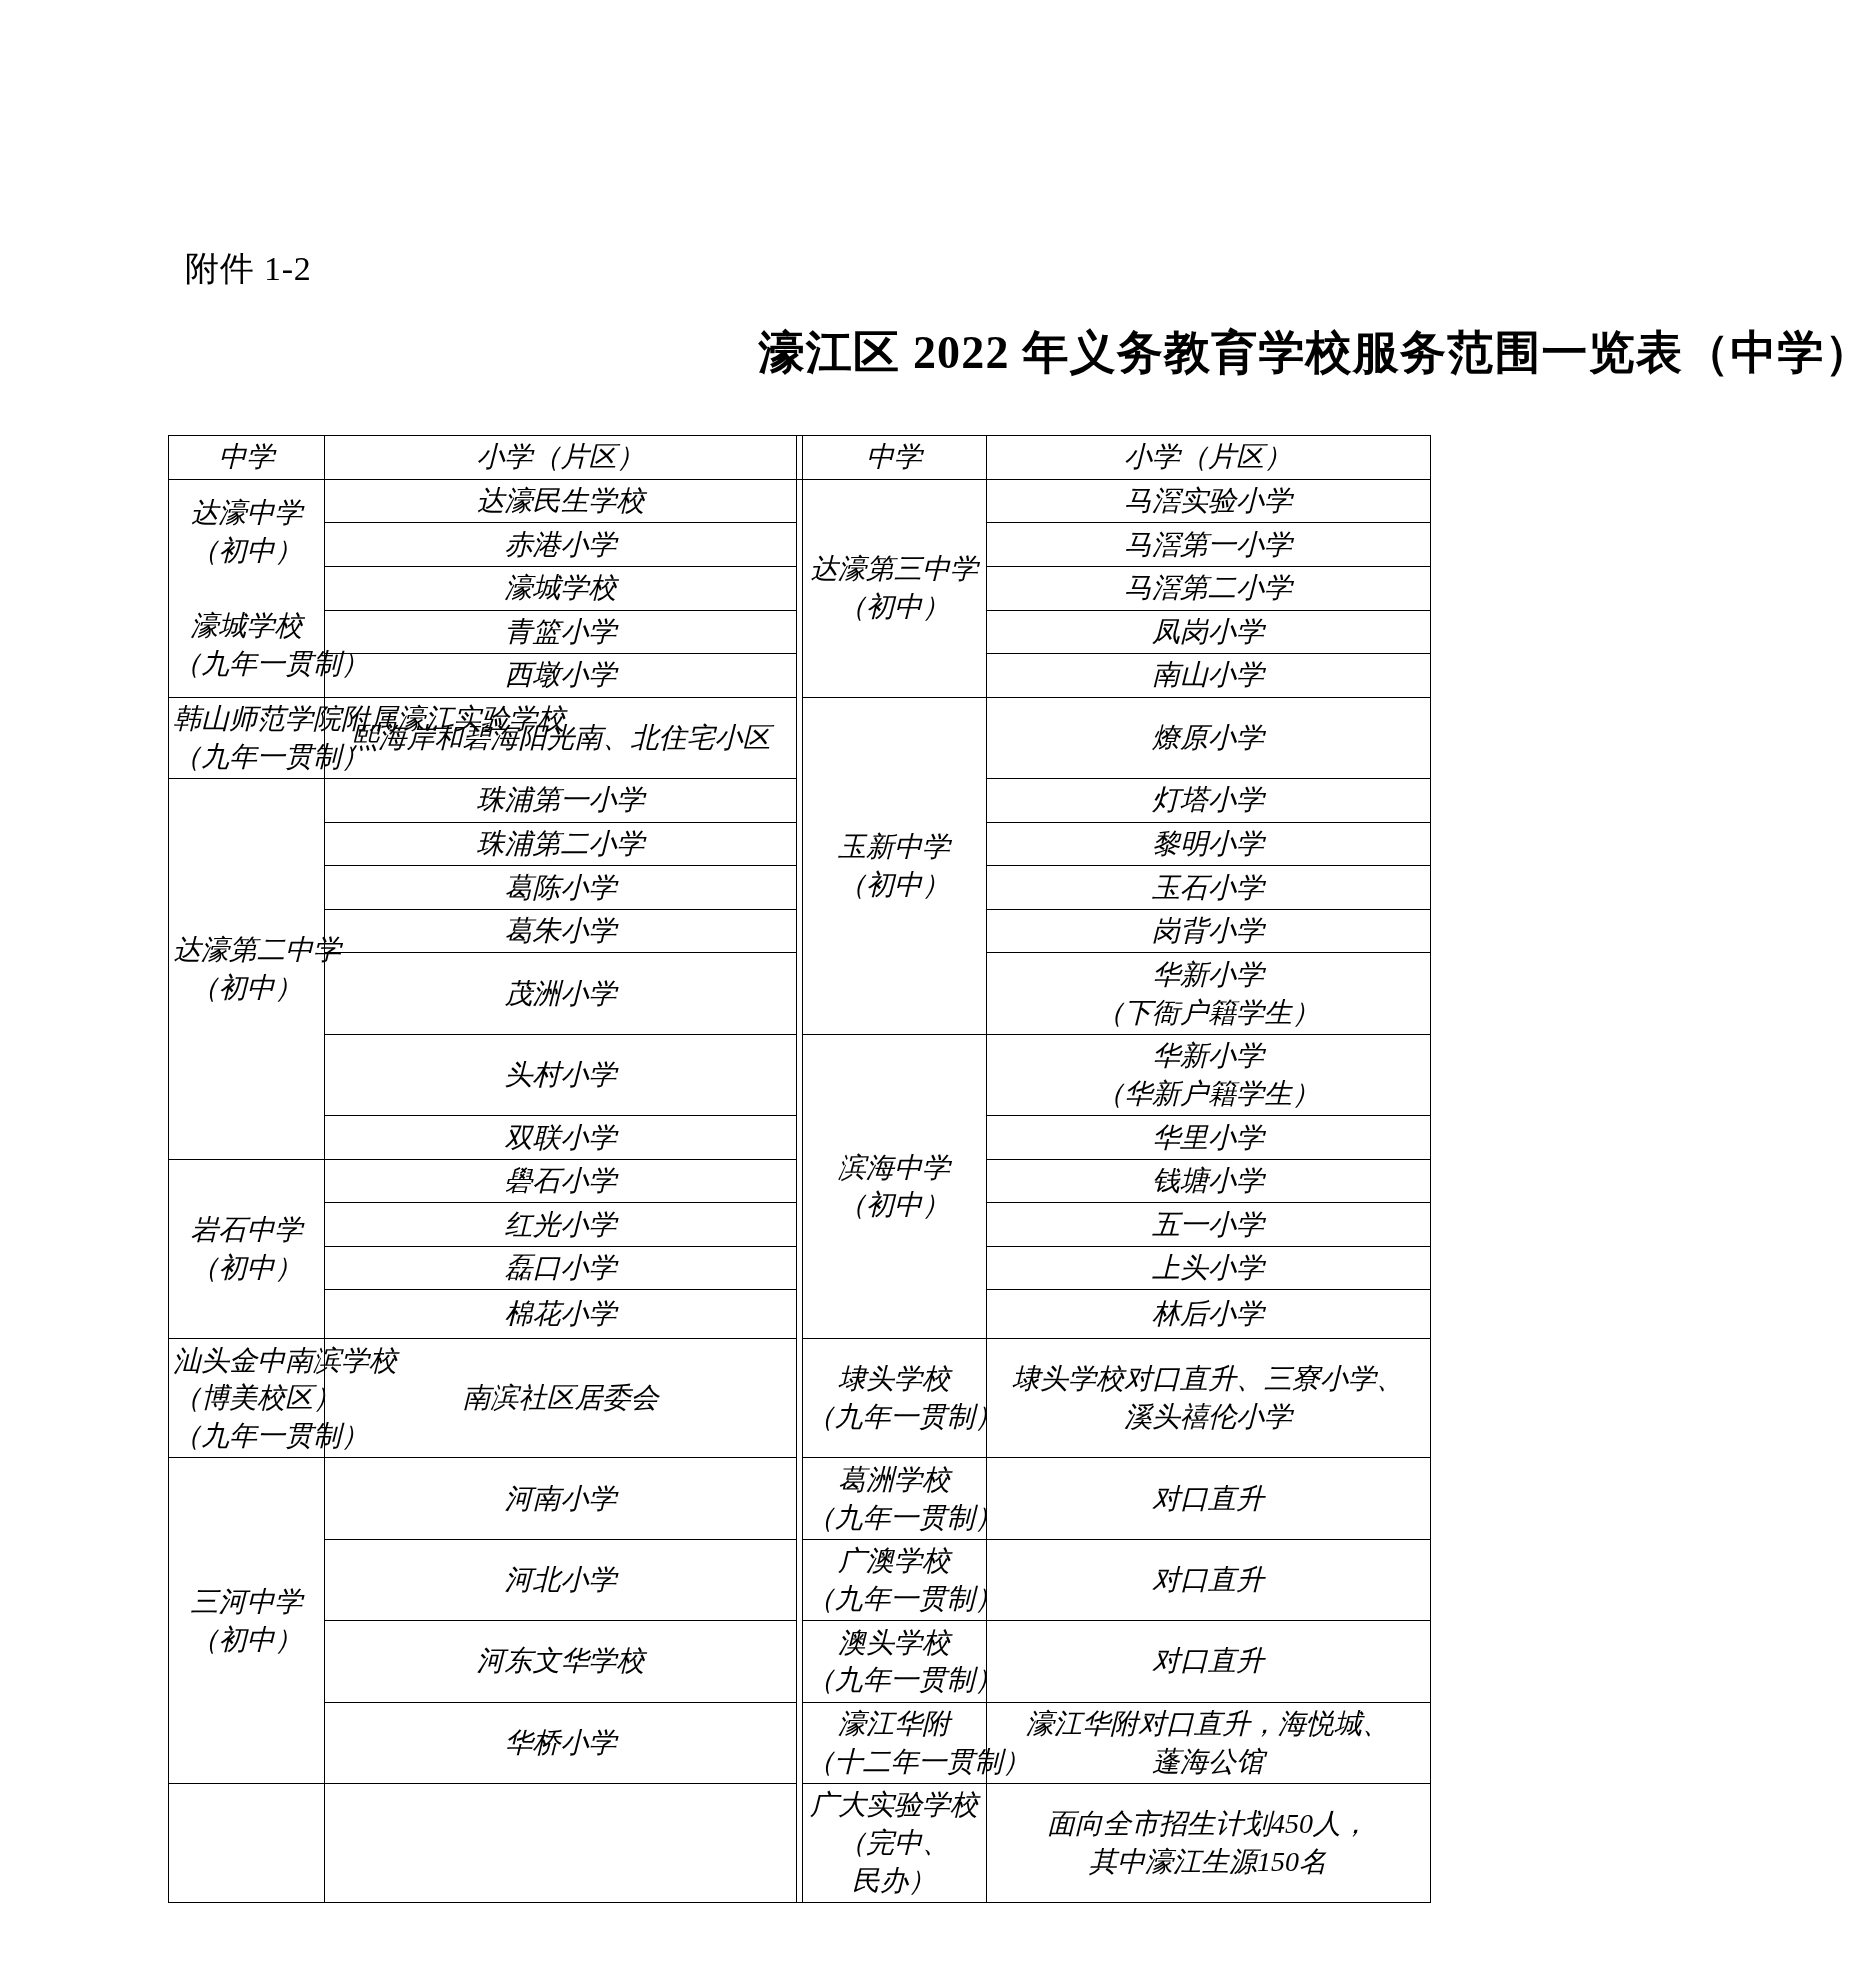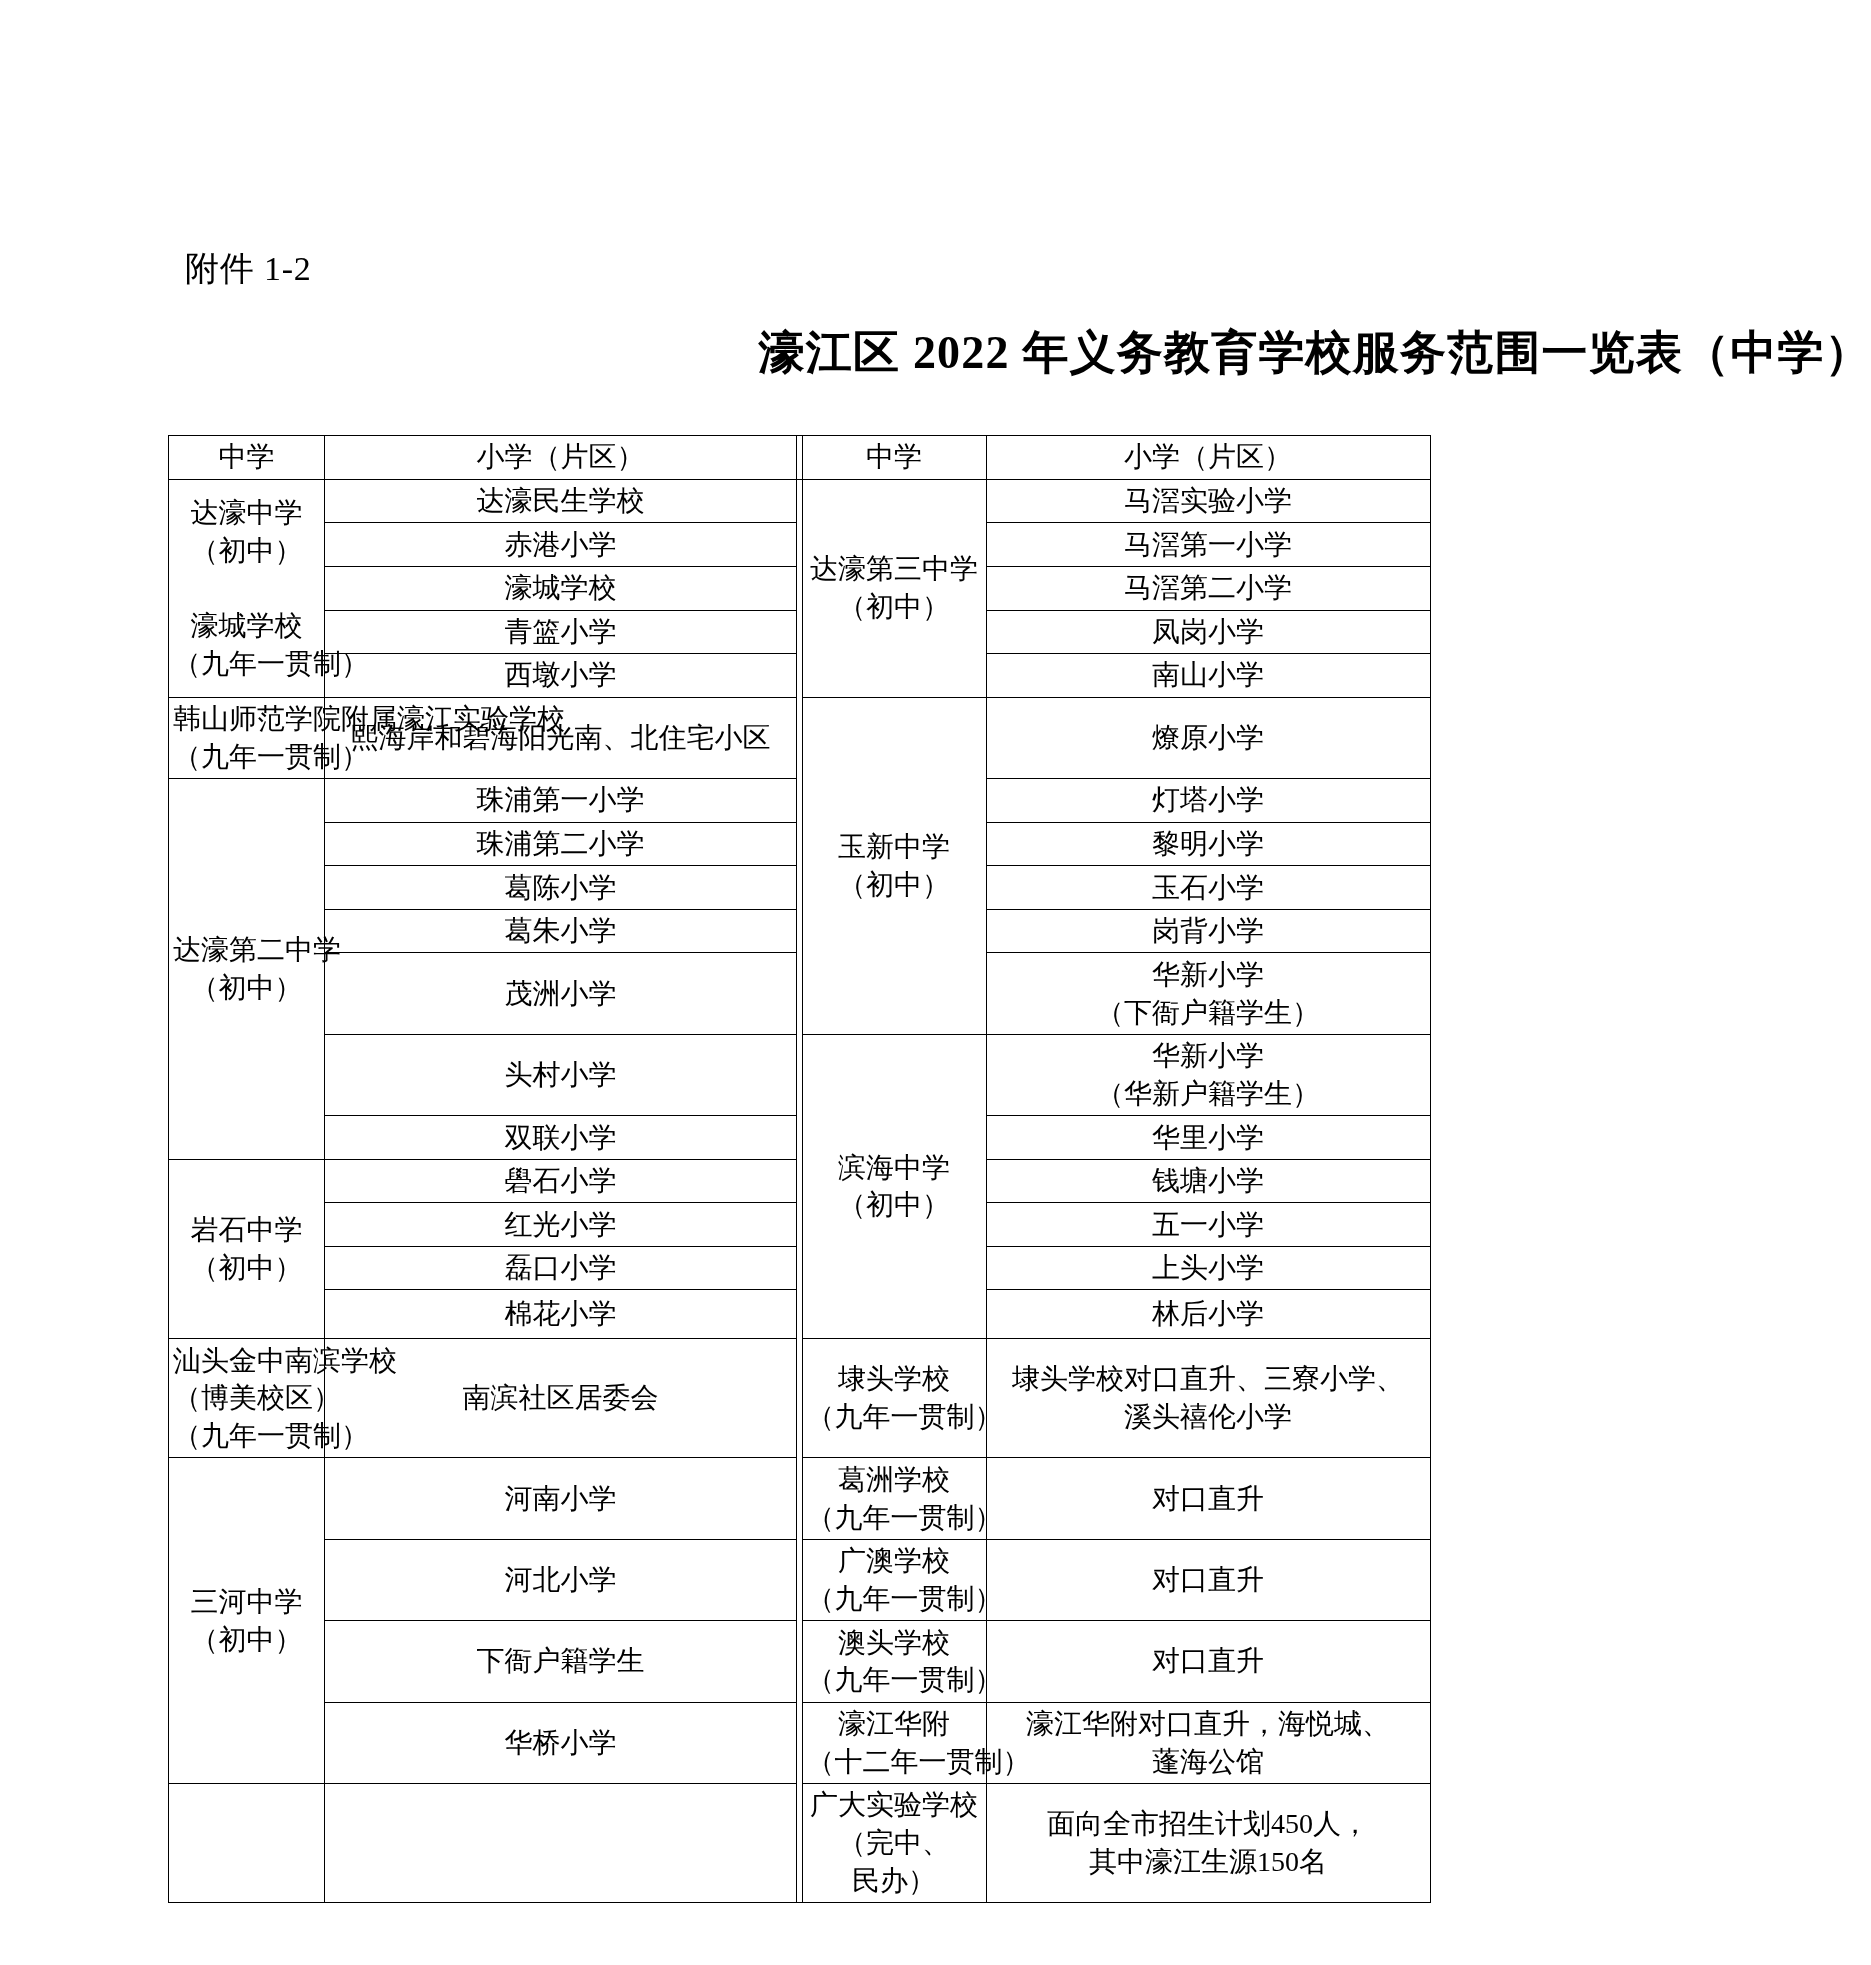--- a/index.html
+++ b/index.html
@@ -54,20 +54,21 @@
   .table-wrap {
     position: absolute;
     left: 168px;
     top: 435px;
     width: 1525px;
   }
   table.svc {
     border-collapse: collapse;
     width: 1242px;
     table-layout: fixed;
+    font-style: italic;
   }
   table.svc td {
     border: 1.2px solid #000;
     text-align: center;
     vertical-align: middle;
     font-size: 28px;
     line-height: 1.35;
     padding: 2.4px 3.9px;
     font-family: "Liberation Serif", "DejaVu Serif", serif;
     word-break: keep-all;
@@ -204,21 +205,21 @@
             <td style="height: 32px;">河南小学</td>
             <td>葛洲学校<br>（九年一贯制）</td>
             <td style="height: 59px;">对口直升</td>
           </tr>
           <tr>
             <td style="height: 32px;">河北小学</td>
             <td>广澳学校<br>（九年一贯制）</td>
             <td style="height: 50px;">对口直升</td>
           </tr>
           <tr>
-            <td style="height: 43px;">下衙户籍学生</td>
+            <td style="height: 43px;">河东文华学校</td>
             <td>澳头学校<br>（九年一贯制）</td>
             <td style="height: 50px;">对口直升</td>
           </tr>
           <tr>
             <td style="height: 32px;">华桥小学</td>
             <td>濠江华附<br>（十二年一贯制）</td>
             <td style="height: 58px;">濠江华附对口直升，海悦城、蓬海公馆</td>
           </tr>
           <tr>
             <td></td>

